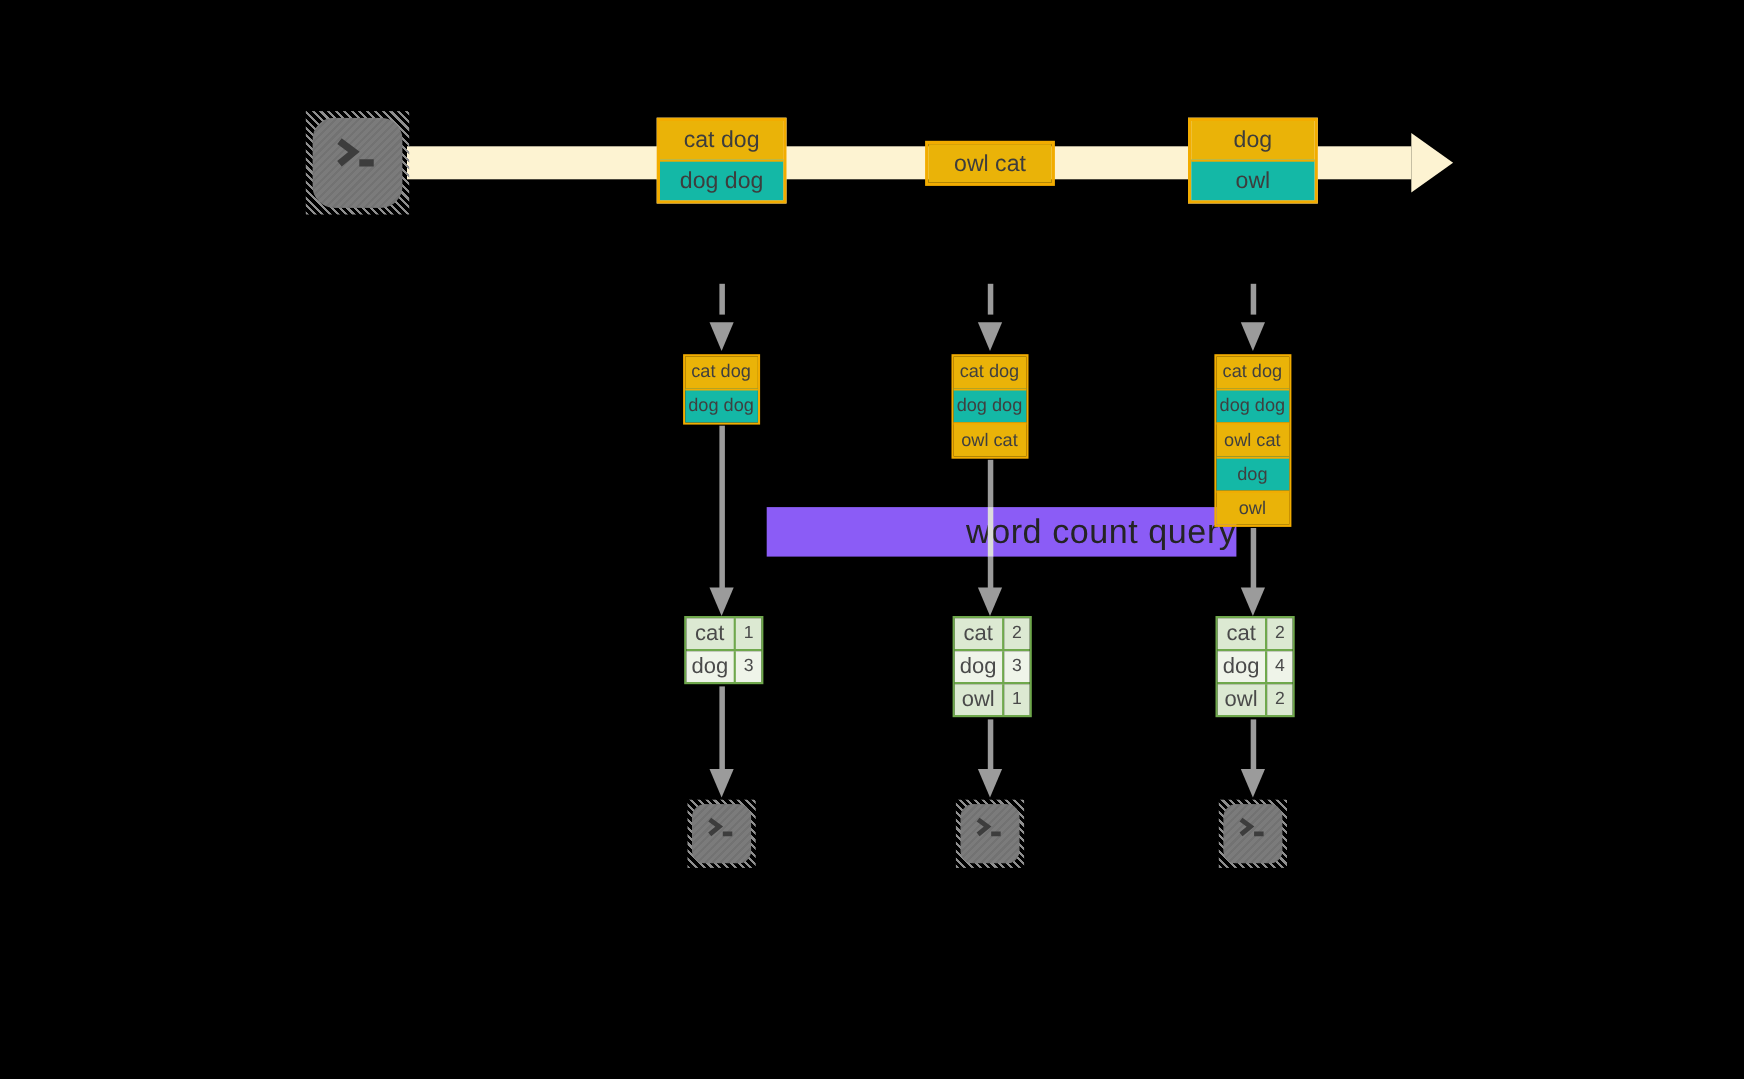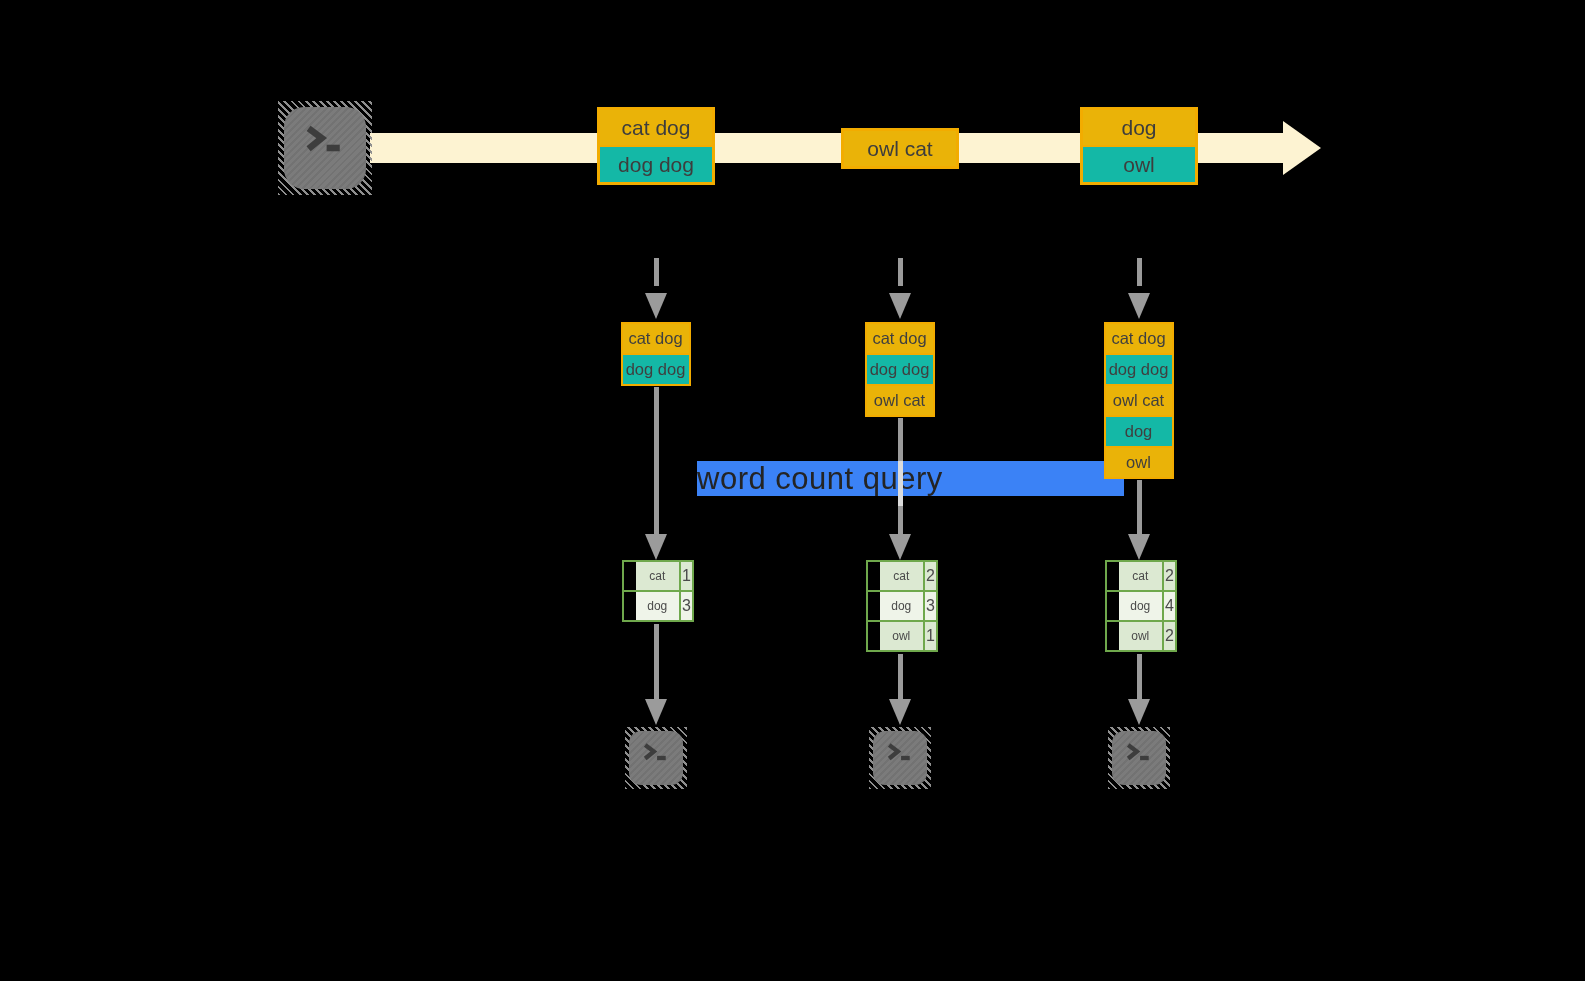--- a/index.html
+++ b/index.html
@@ -41,35 +41,35 @@
   .stack-row + .stack-row{border-top:2px solid #F2AC00;}
 
   .peach{background:#eab308;}
   .cream{background:#14b8a6;}
 
   
   .wc-table{position:absolute;border:2.5px solid #6FA84C;width:68.5px;z-index:3;}
   .wc-row{display:flex;height:28px;}
   .wc-row + .wc-row{border-top:2.5px solid #6FA84C;}
   .wc-word{width:43px;border-right:2.5px solid #6FA84C;display:flex;align-items:center;justify-content:center;
-    font-size:12px;color:#4A4A4A;margin-left:12px;}
+    font-size:20px;color:#4A4A4A;}
   .wc-num{flex:1;display:flex;align-items:center;justify-content:center;
     font-size:16px;color:#4A4A4A;}
   .gdark{background:#DCE9D2;}
   .glight{background:#EFF4E9;}
 
   
   .vline{position:absolute;width:5px;background:#9B9B9B;z-index:1;}
   .vhead{position:absolute;width:0;height:0;z-index:1;
     border-left:11px solid transparent;border-right:11px solid transparent;
     border-top:26px solid #9B9B9B;}
 
   
-  .banner{position:absolute;left:697px;top:461px;width:427px;height:35px;background:#3b82f6;z-index:5;
-    display:flex;align-items:center;justify-content:flex-start;}
+  .banner{position:absolute;left:697px;top:461px;width:427px;height:45px;background:#8b5cf6;z-index:5;
+    display:flex;align-items:center;justify-content:flex-end;}
   .banner-label{font-size:31px;font-weight:300;color:#242424;letter-spacing:0.5px;}
   .line-over-banner{position:absolute;width:5px;background:#DCDCDC;z-index:6;}
 </style>
 </head>
 <body>
 
 <div class="canvas">
 
   <div class="band"></div>
   <div class="band-head"></div>

